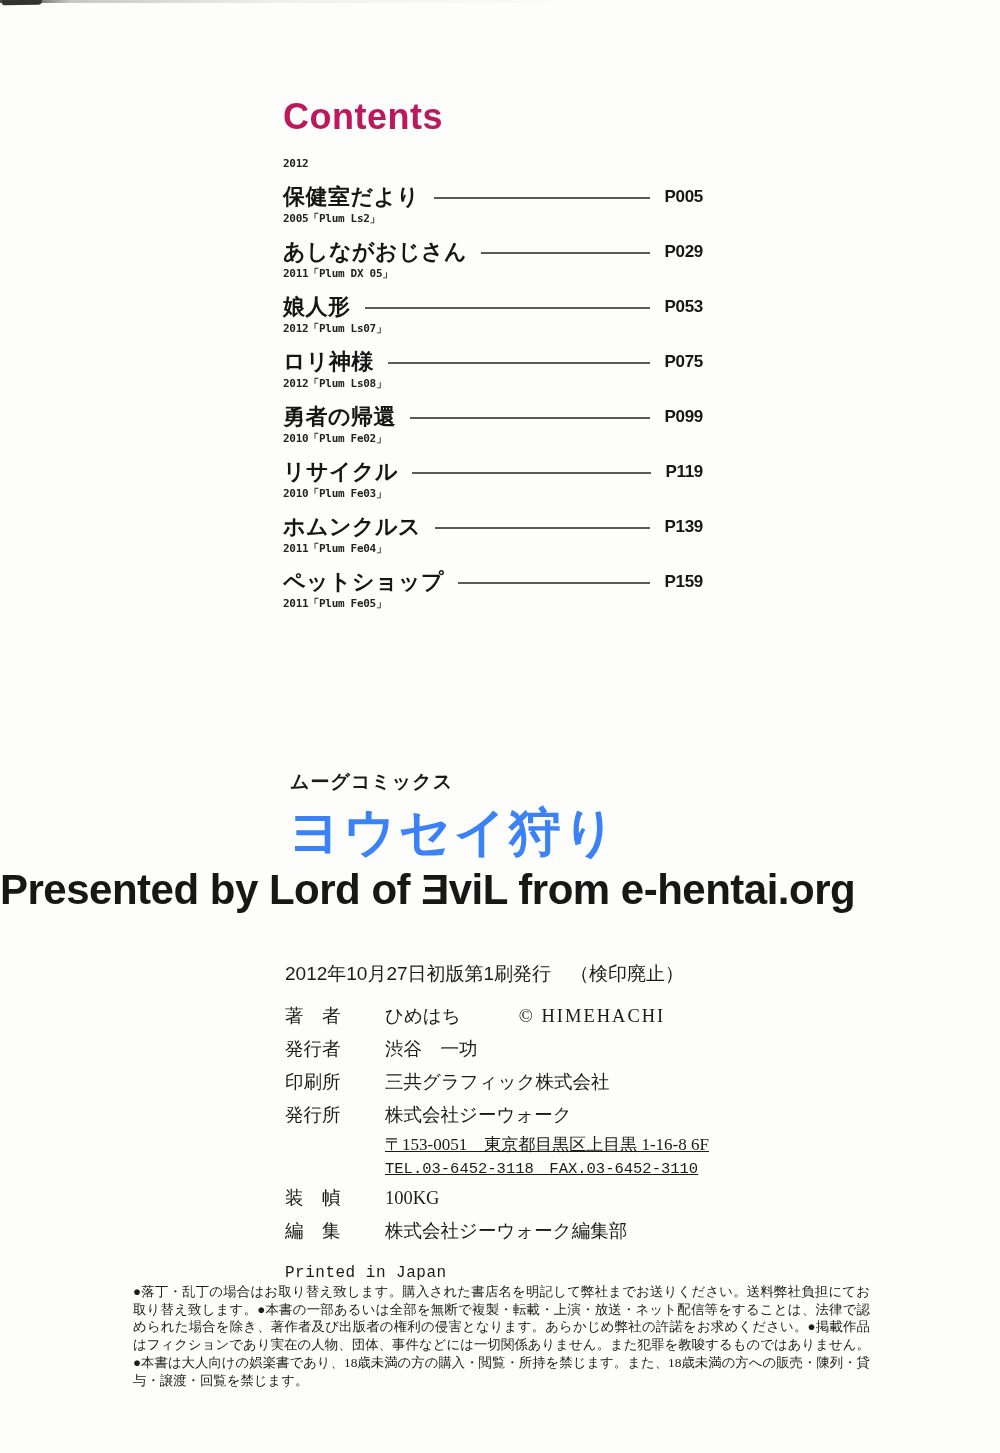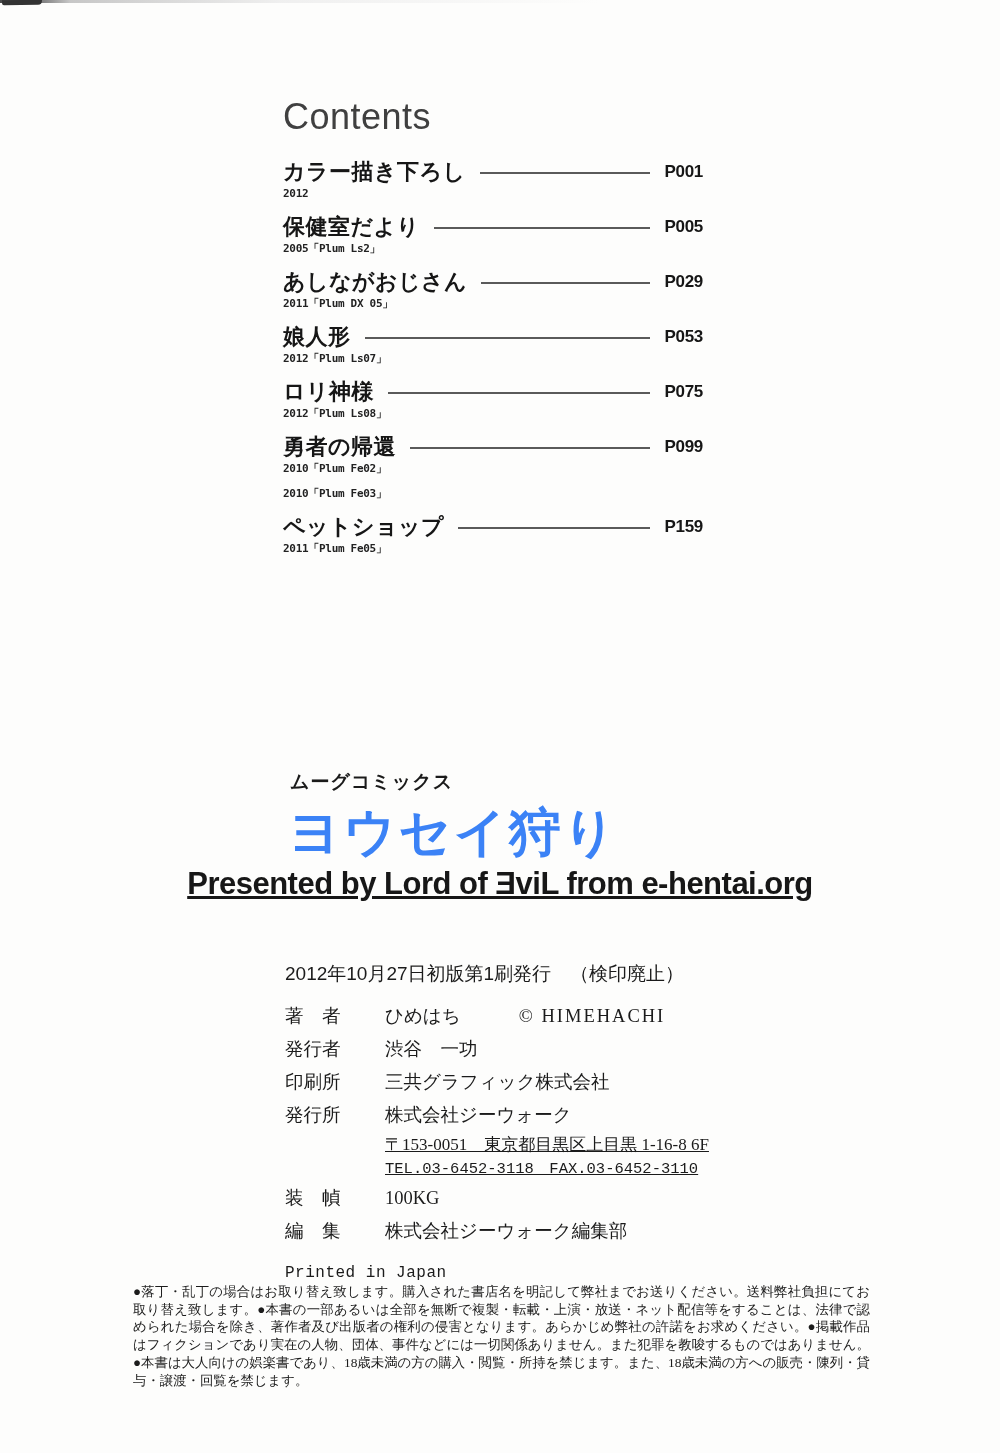--- a/index.html
+++ b/index.html
@@ -19,21 +19,21 @@
     opacity: .85;
   }
   .smudge {
     position: absolute; top: 0; left: 2px; width: 40px; height: 5px;
     background: #333; border-radius: 0 0 4px 2px; transform: rotate(-1deg);
   }
 
   
   .contents-heading {
     position: absolute; left: 283px; top: 96px;
-    font-size: 36px; font-weight: 400; letter-spacing: .5px; color: #404040;
+    font-size: 36px; font-weight: 700; letter-spacing: .5px; color: #be185d;
   }
 
   
   .toc { position: absolute; left: 283px; top: 157px; width: 420px; }
   .toc-item { margin-bottom: 12px; }
   .toc-row { display: flex; align-items: center; }
   .toc-title {
     font-size: 22px; font-weight: bold; line-height: 30px;
     letter-spacing: .5px; white-space: nowrap; color: #161616;
   }
@@ -52,22 +52,22 @@
   .mid-imprint {
     position: absolute; left: 290px; top: 769px;
     font-size: 19px; font-weight: bold; letter-spacing: 1px; color: #1a1a1a;
   }
   .book-title {
     position: absolute; left: 288px; top: 798px;
     font-size: 52px; font-weight: bold; letter-spacing: 2px; color: #3b82f6;
   }
   .watermark {
     position: absolute; left: 0; top: 866px; width: 100%;
-    text-align: center; font-size: 31px; font-weight: bold;
-    letter-spacing: -.5px; color: #171717; text-decoration: underline;
+    font-size: 42px; font-weight: bold;
+    letter-spacing: -.5px; color: #171717;
   }
 
   
   .colophon {
     position: absolute; left: 285px; top: 920px; width: 540px;
     font-family: "Liberation Serif", serif; color: #1b1b1b; margin-top: 40px;
   }
   .edition-line {
     font-family: "Liberation Sans", sans-serif;
     font-size: 19px; line-height: 28px; margin-bottom: 12px; color: #1b1b1b;
@@ -93,25 +93,20 @@
 </head>
 <body>
 
 <div class="top-edge-line"></div>
 <div class="smudge"></div>
 
 <div class="contents-heading">Contents</div>
 
 <div class="toc">
   <div class="toc-item">
-    <div class="toc-row">
-      <span class="toc-title">カラー描き下ろし</span>
-      <span class="toc-leader"></span>
-      <span class="toc-page">P001</span>
-    </div>
     <div class="toc-note">2012</div>
   </div>
   <div class="toc-item">
     <div class="toc-row">
       <span class="toc-title">保健室だより</span>
       <span class="toc-leader"></span>
       <span class="toc-page">P005</span>
     </div>
     <div class="toc-note">2005「Plum Ls2」</div>
   </div>
@@ -141,21 +136,34 @@
   </div>
   <div class="toc-item">
     <div class="toc-row">
       <span class="toc-title">勇者の帰還</span>
       <span class="toc-leader"></span>
       <span class="toc-page">P099</span>
     </div>
     <div class="toc-note">2010「Plum Fe02」</div>
   </div>
   <div class="toc-item">
+    <div class="toc-row">
+      <span class="toc-title">リサイクル</span>
+      <span class="toc-leader"></span>
+      <span class="toc-page">P119</span>
+    </div>
     <div class="toc-note">2010「Plum Fe03」</div>
+  </div>
+  <div class="toc-item">
+    <div class="toc-row">
+      <span class="toc-title">ホムンクルス</span>
+      <span class="toc-leader"></span>
+      <span class="toc-page">P139</span>
+    </div>
+    <div class="toc-note">2011「Plum Fe04」</div>
   </div>
   <div class="toc-item">
     <div class="toc-row">
       <span class="toc-title">ペットショップ</span>
       <span class="toc-leader"></span>
       <span class="toc-page">P159</span>
     </div>
     <div class="toc-note">2011「Plum Fe05」</div>
   </div>
 </div>

